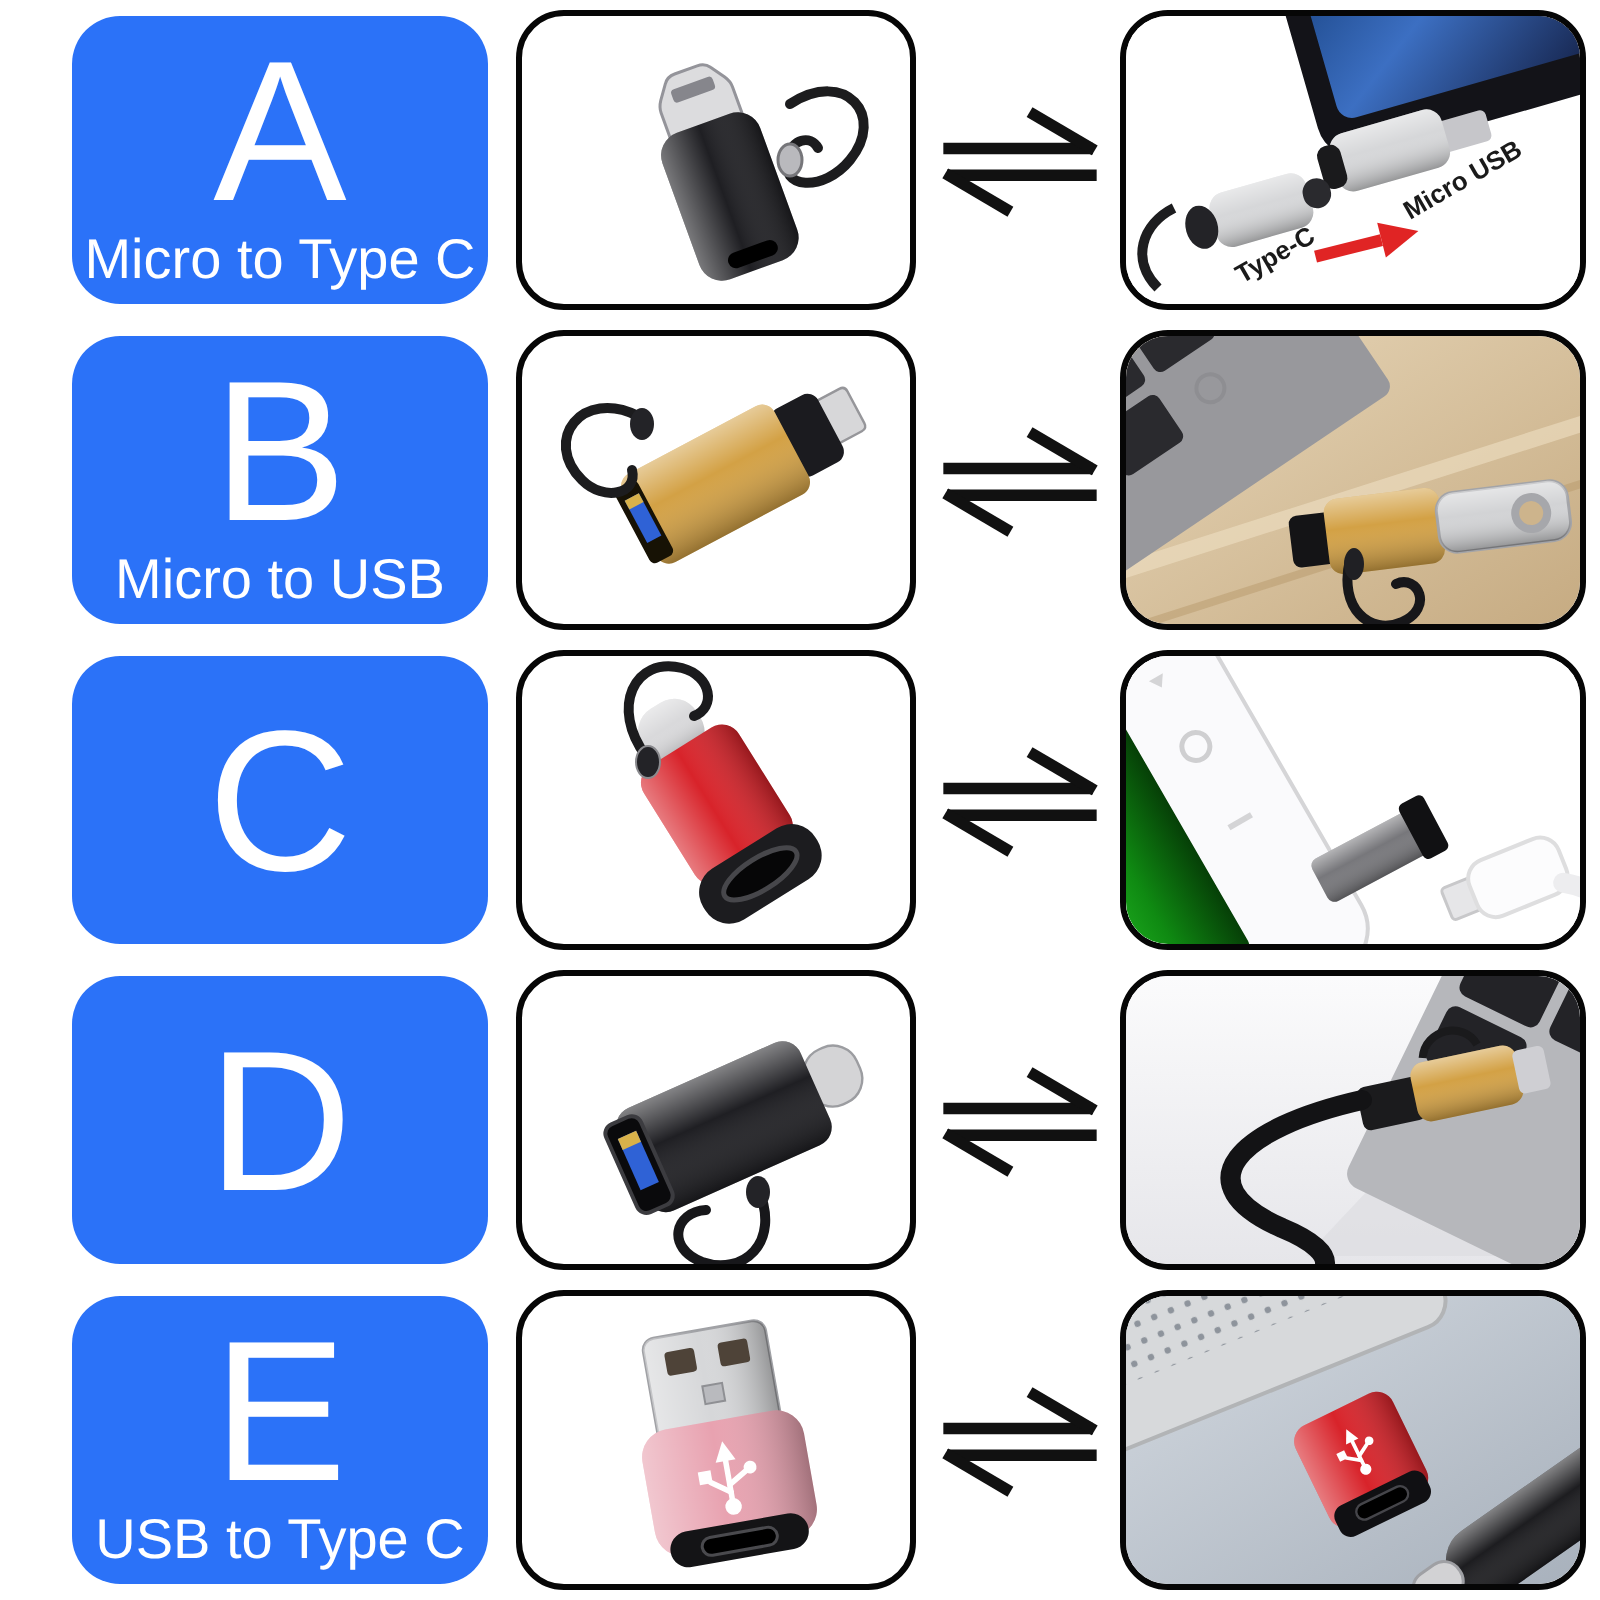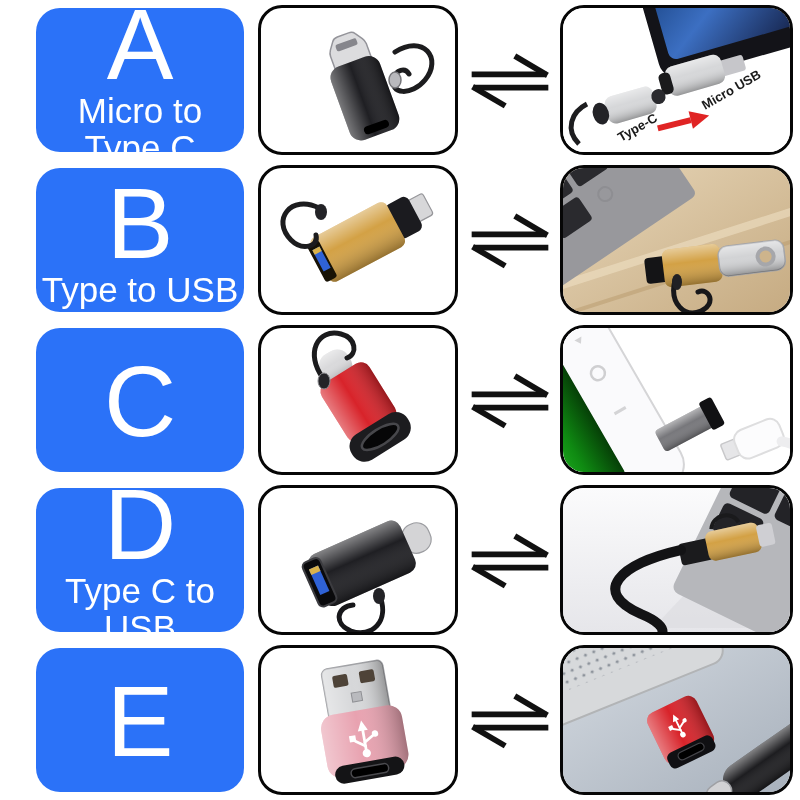--- a/index.html
+++ b/index.html
@@ -11,21 +11,21 @@
   .row:nth-child(3){top:320px;}
   .row:nth-child(4){top:480px;}
   .row:nth-child(5){top:640px;}
   .label-card{
     position:absolute;left:36px;top:8px;width:208px;height:144px;
     background:var(--accent,#2b72f8);border-radius:24px;
     display:flex;flex-direction:column;align-items:center;justify-content:center;
     color:#fff;text-align:center;box-sizing:border-box;padding-top:2px;
   }
   .label-letter{font-size:100px;line-height:0.98;font-weight:400;}
-  .label-subtitle{font-size:35px;line-height:1.05;font-weight:400;margin-top:0;}
+  .label-subtitle{font-size:28px;line-height:1.05;font-weight:400;margin-top:0;}
   .photo-box{
     position:absolute;top:5px;height:150px;background:#fff;
     border:3px solid #060606;border-radius:24px;box-sizing:border-box;overflow:hidden;
   }
   .product-box{left:258px;width:200px;}
   .usage-box{left:560px;width:233px;}
   .photo-box svg{display:block;width:100%;height:100%;}
   .arrows{
     position:absolute;left:460px;top:0;width:100px;height:160px;
     display:flex;align-items:center;justify-content:center;
@@ -141,21 +141,21 @@
         </g>
         <text x="58" y="134" transform="rotate(-30 58 134)" font-size="13" font-weight="600" fill="#1a1a1a" font-family="Liberation Sans, sans-serif">Type-C</text>
         <text x="142" y="102" transform="rotate(-30 142 102)" font-size="13" font-weight="600" fill="#1a1a1a" font-family="Liberation Sans, sans-serif">Micro USB</text>
       </svg>
     </div>
   </div>
 
   <div class="row">
     <div class="label-card">
       <div class="label-letter">B</div>
-      <div class="label-subtitle">Type to USB</div>
+      <div class="label-subtitle">Micro to USB</div>
     </div>
     <div class="photo-box product-box">
       <svg viewBox="0 0 194 144">
         <g transform="rotate(-28 100 78)">
           <path d="M160,60 h16 q3,0 3,3 v18 q0,3 -3,3 h-16 z" fill="#d7d7d9" stroke="#96969a" stroke-width="1.2"></path>
           <rect x="138" y="54" width="26" height="38" rx="6" fill="#1b1b1f"></rect>
           <rect x="56" y="48" width="86" height="50" rx="7" fill="#d3a145"></rect>
           <rect x="56" y="48" width="86" height="50" rx="7" fill="url(#gShadeV)"></rect>
           <rect x="52" y="52" width="13" height="42" rx="3" fill="#171205"></rect>
           <rect x="55" y="59" width="8" height="24" fill="#2f62d6"></rect>
@@ -252,21 +252,20 @@
           <rect x="172" y="98" width="48" height="30" rx="10" fill="#fcfcfd" stroke="#dededf" stroke-width="2"></rect>
           <path d="M216,124 c16,10 22,24 20,32" stroke="#ededef" stroke-width="10" fill="none" stroke-linecap="round"></path>
         </g>
       </svg>
     </div>
   </div>
 
   <div class="row">
     <div class="label-card">
       <div class="label-letter">D</div>
-      <div class="label-subtitle">Type C to USB</div>
     </div>
     <div class="photo-box product-box">
       <svg viewBox="0 0 194 144">
         <g transform="rotate(-24 100 78)">
           <rect x="148" y="60" width="28" height="30" rx="13" fill="#d4d4d6" stroke="#9c9da1" stroke-width="1.2"></rect>
           <rect x="52" y="48" width="100" height="56" rx="10" fill="#1f1f23"></rect>
           <rect x="52" y="48" width="100" height="56" rx="10" fill="url(#gShadeV)"></rect>
           <rect x="46" y="52" width="19" height="48" rx="5" fill="#0a0a0c" stroke="#3c3c40" stroke-width="2"></rect>
           <rect x="51" y="60" width="10" height="28" fill="#2f62d6"></rect>
           <rect x="51" y="60" width="10" height="6" fill="#d9b24a"></rect>
@@ -306,20 +305,21 @@
           <path d="M152,40 c4,-14 24,-14 28,-1" fill="none" stroke="#1a1a1c" stroke-width="4"></path>
         </g>
         <path d="M118,62 C56,76 28,104 78,126 C112,140 98,152 88,152" fill="none" stroke="#131315" stroke-width="10" stroke-linecap="round"></path>
       </svg>
     </div>
   </div>
 
   <div class="row">
     <div class="label-card">
       <div class="label-letter">E</div>
+      <div class="label-subtitle">USB to Type C</div>
     </div>
     <div class="photo-box product-box">
       <svg viewBox="0 0 194 144">
         <g transform="rotate(-10 100 78)">
           <rect x="70" y="16" width="62" height="54" rx="6" fill="#d6d7d9" stroke="#a0a1a5" stroke-width="1.5"></rect>
           <rect x="70" y="16" width="62" height="54" rx="6" fill="url(#gShadeH)"></rect>
           <rect x="80" y="24" width="15" height="12" rx="2" fill="#4e4338"></rect>
           <rect x="107" y="24" width="15" height="12" rx="2" fill="#4e4338"></rect>
           <rect x="96" y="44" width="10" height="9" fill="#b9babe" stroke="#8f9094" stroke-width="1"></rect>
           <rect x="60" y="62" width="82" height="64" rx="14" fill="#e8a2b0"></rect>

